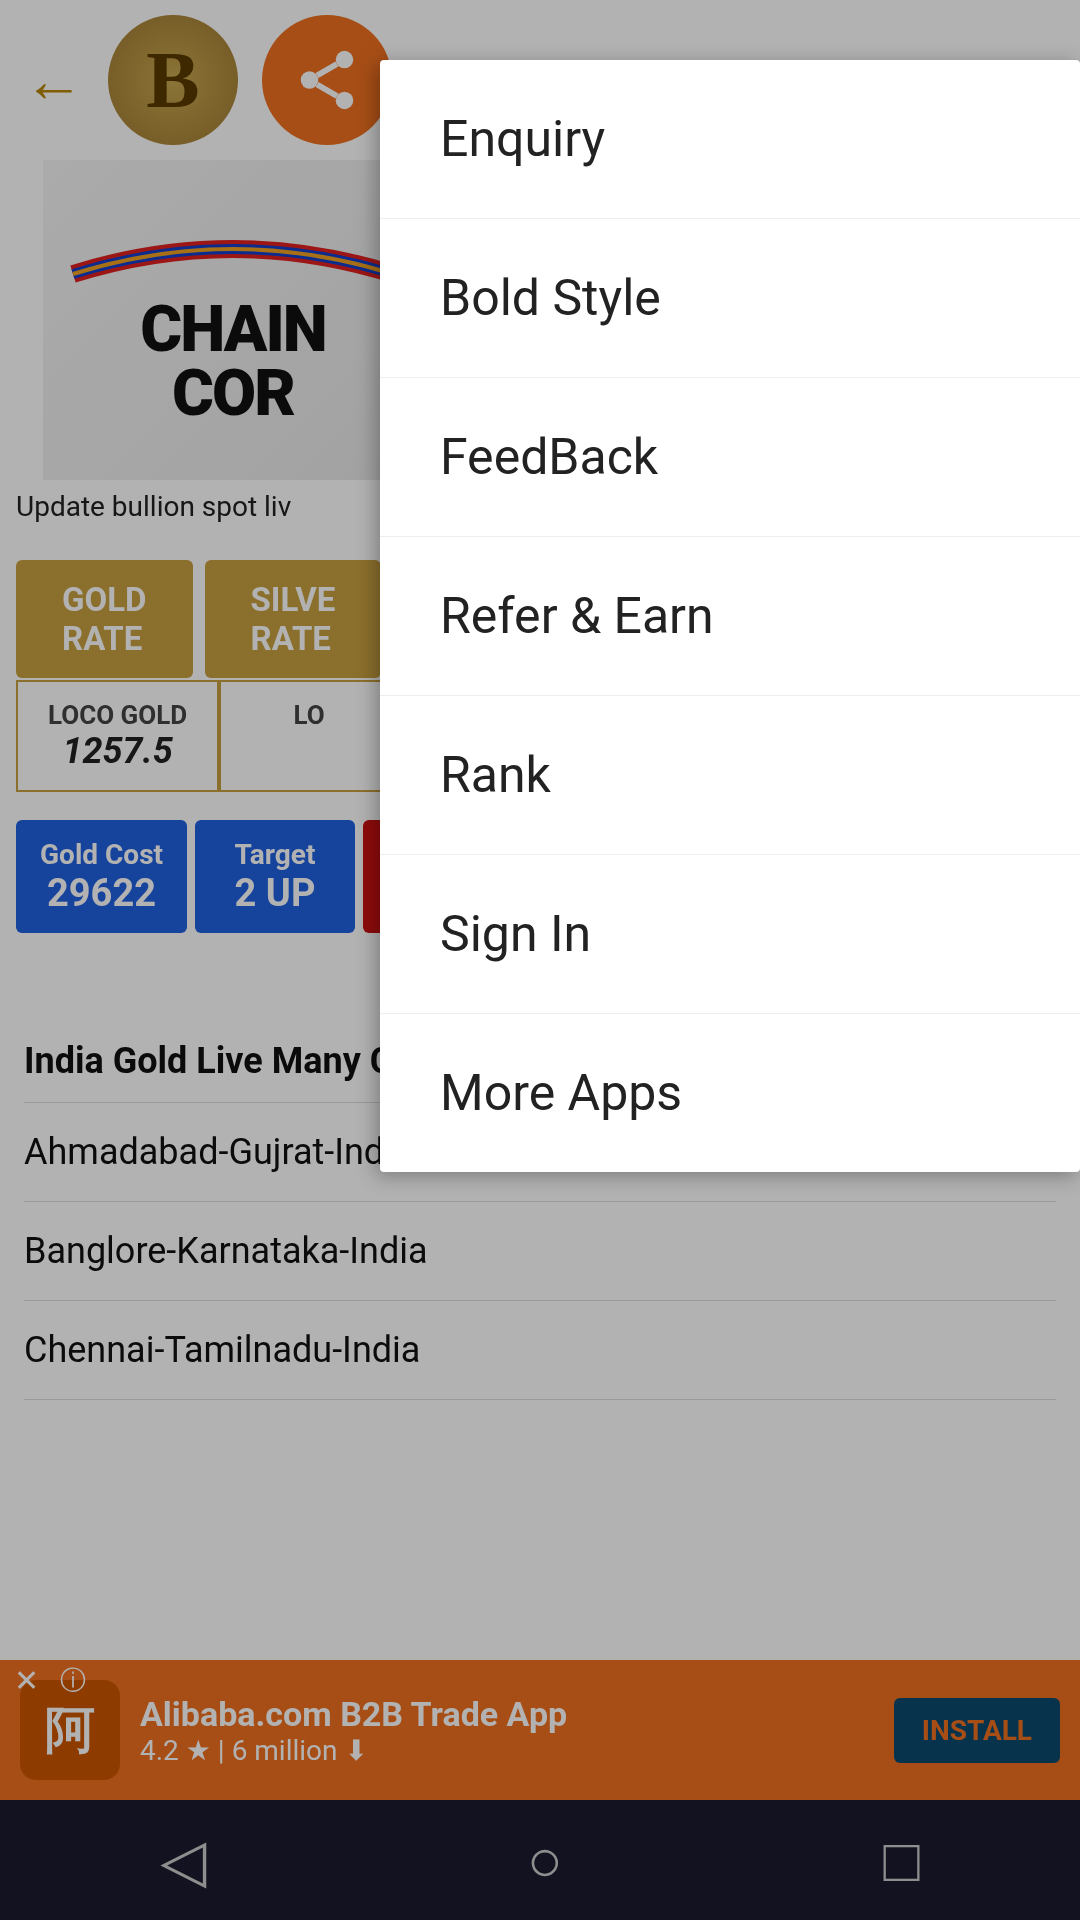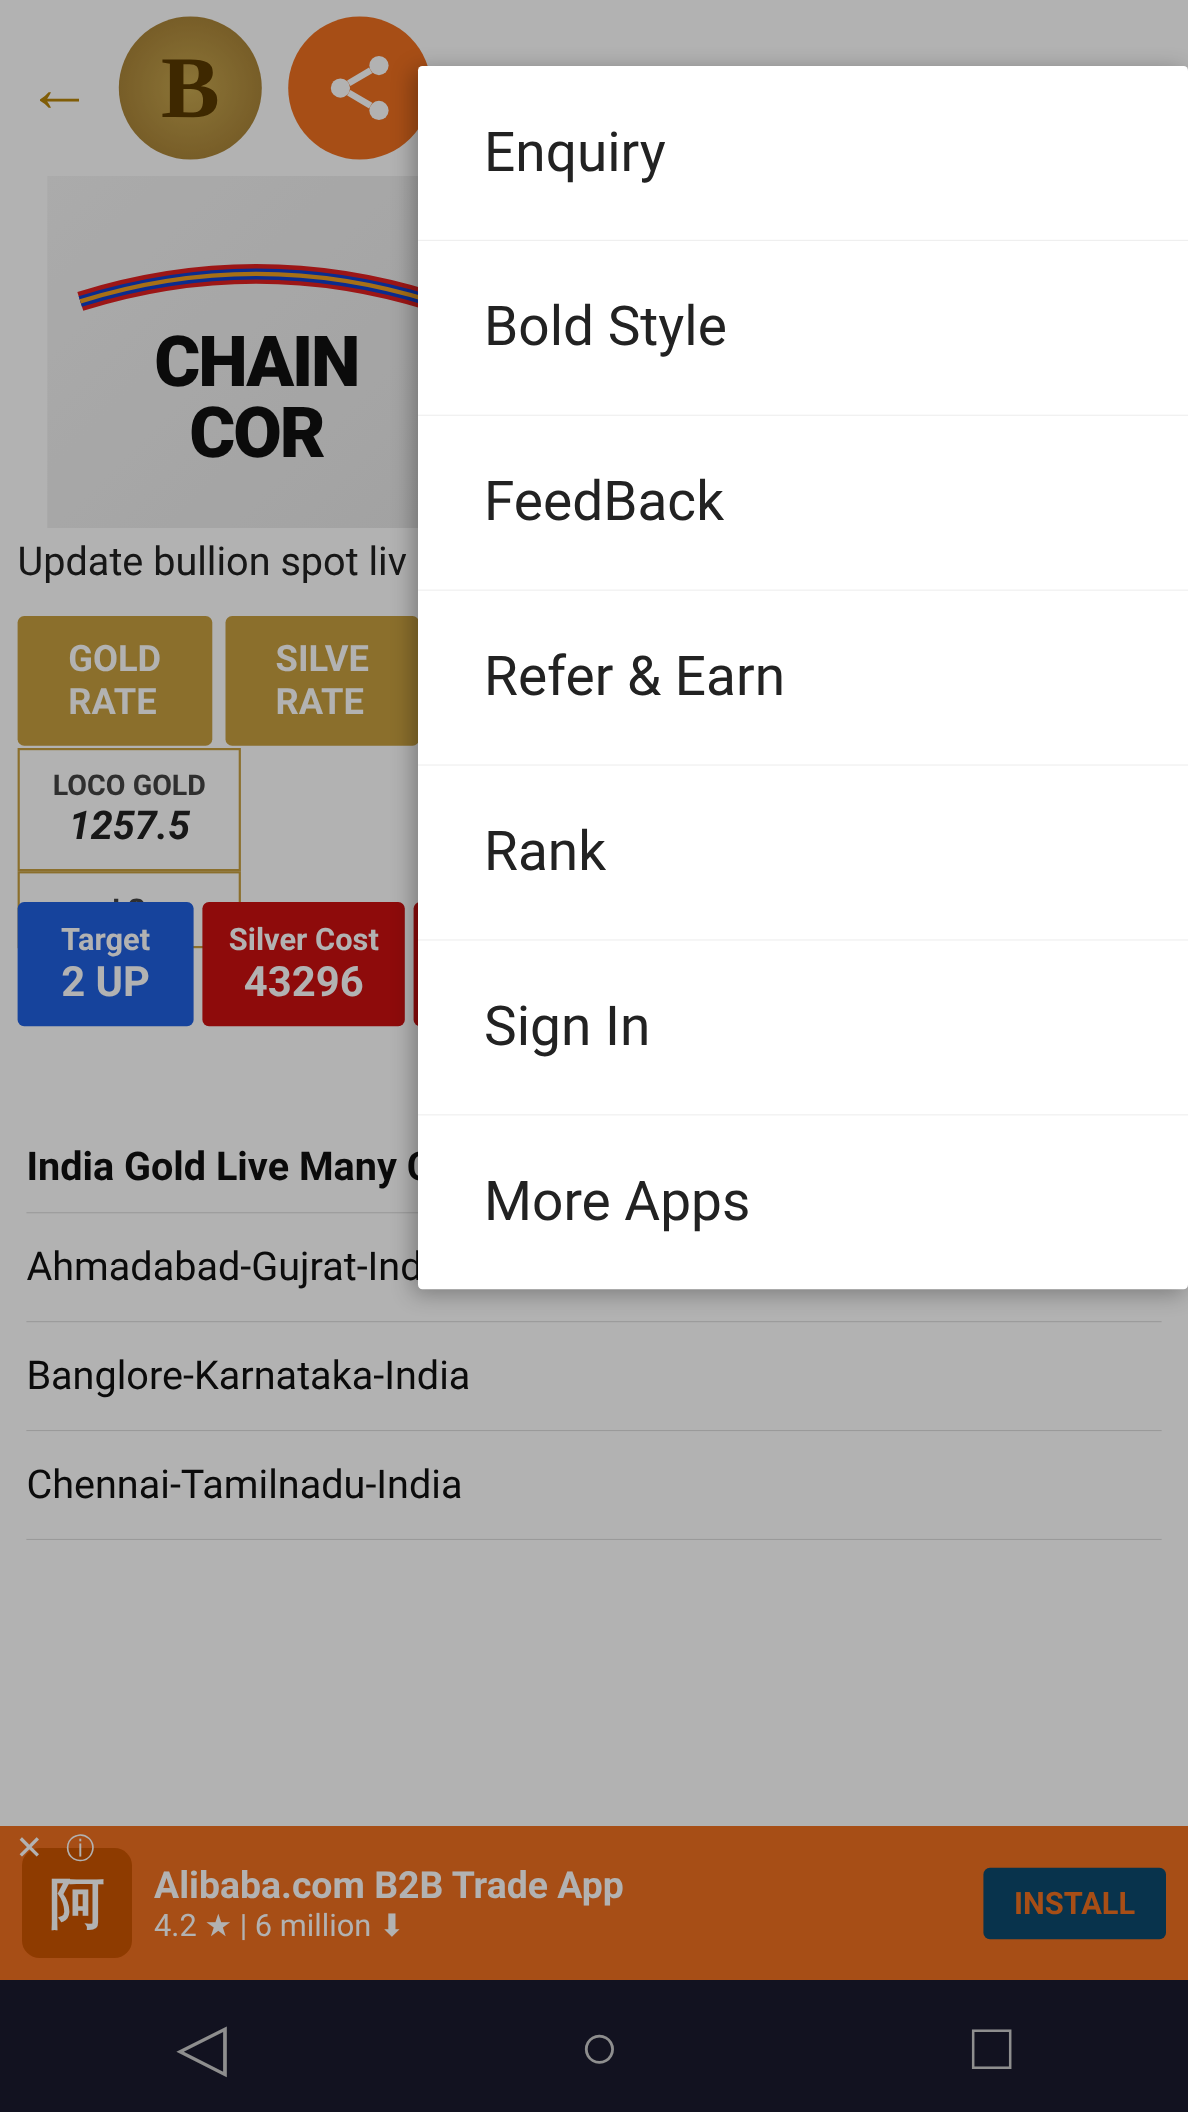--- a/index.html
+++ b/index.html
@@ -93,21 +93,21 @@
       height: 80px;
     }
 
     
     .update-text {
       position: absolute;
       top: 480px;
       left: 0;
       width: 380px;
       padding: 10px 16px;
-      font-size: 36px;
+      font-size: 28px;
       color: #222;
       white-space: nowrap;
       overflow: hidden;
     }
 
     
     .rate-buttons {
       position: absolute;
       top: 550px;
       left: 0;
@@ -128,21 +128,20 @@
     }
 
     
     .loco-row {
       position: absolute;
       top: 680px;
       left: 0;
       display: flex;
       gap: 0;
       padding: 0 16px;
-      flex-direction: column;
     }
     .loco-cell {
       border: 2px solid #c8a040;
       padding: 18px 30px;
       text-align: center;
       min-width: 180px;
     }
     .loco-label {
       font-size: 26px;
       font-weight: bold;
@@ -367,20 +366,24 @@
     <div class="loco-value">1257.5</div>
   </div>
   <div class="loco-cell">
     <div class="loco-label">LO</div>
     <div class="loco-value"></div>
   </div>
 </div>
 
 <div class="cost-row">
   <div class="cost-btn blue">
+    <div class="cost-btn-label">Gold Cost</div>
+    <div class="cost-btn-value">29622</div>
+  </div>
+  <div class="cost-btn blue">
     <div class="cost-btn-label">Target</div>
     <div class="cost-btn-value">2 UP</div>
   </div>
   <div class="cost-btn red">
     <div class="cost-btn-label">Silver Cost</div>
     <div class="cost-btn-value">43296</div>
   </div>
   <div class="cost-btn red">
     <div class="cost-btn-label">Target</div>
     <div class="cost-btn-value">-53 DW</div>

